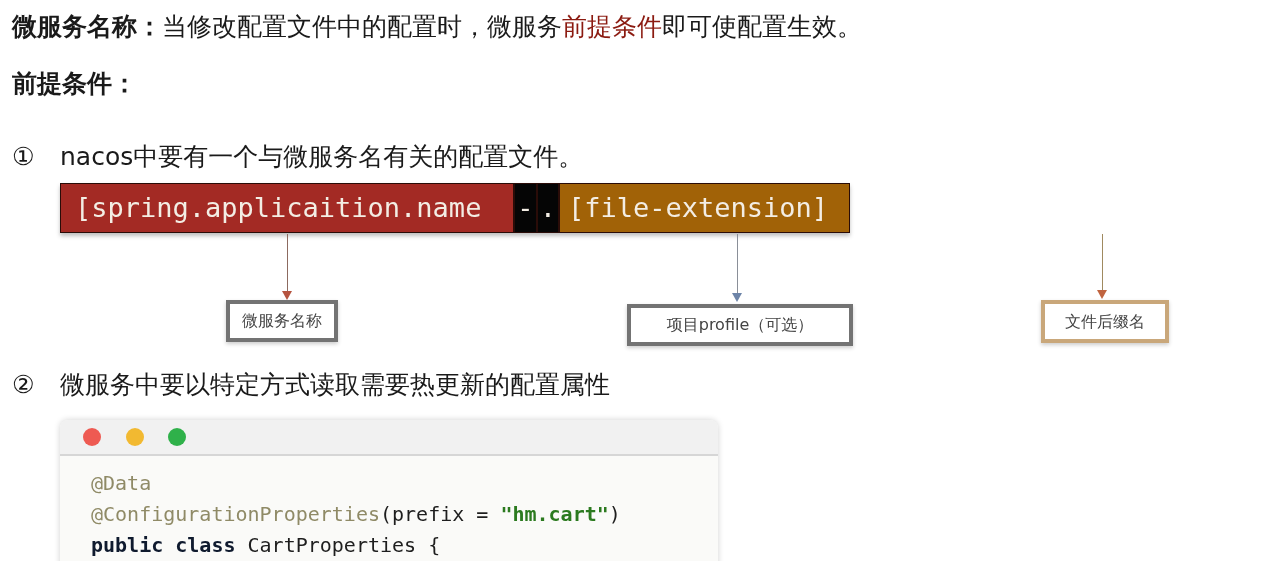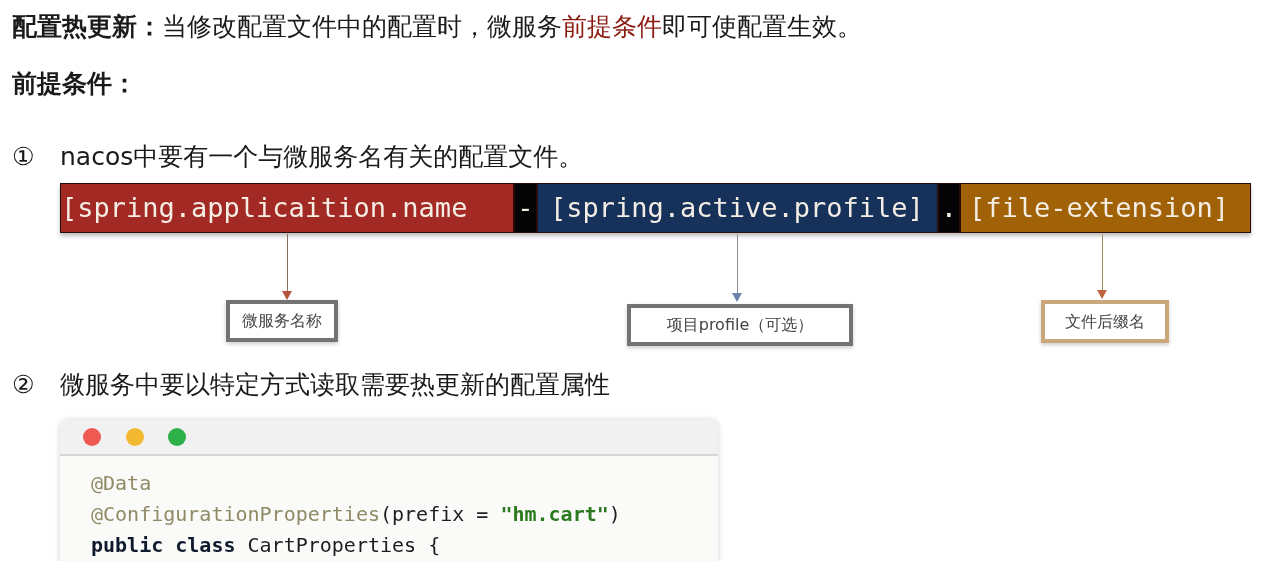--- a/index.html
+++ b/index.html
@@ -35,33 +35,32 @@
   .code { position: absolute; left: 31px; top: 48px; font-family: "DejaVu Sans Mono", "Liberation Mono", monospace;
           font-size: 20px; line-height: 31px; white-space: pre; color: #1e1e1e; }
   .anno { color: #8f8a66; }
   .kw { font-weight: bold; color: #0f1a2e; }
   .str { font-weight: bold; color: #2b7a1f; }
 </style>
 </head>
 <body>
 
 <div class="line" style="top:10px;">
-  <span class="bold">配置热更新：</span><span>当修改配置文件中的配置时，微服务</span><span class="red-text">前提条件</span><span>即可使配置生效。</span>
+  <span class="bold">微服务名称：</span><span>当修改配置文件中的配置时，微服务</span><span class="red-text">前提条件</span><span>即可使配置生效。</span>
 </div>
 
 <div class="line bold" style="top:67px;">前提条件：</div>
 
 <div class="line" style="top:128px;margin-top:12px;">
   <span class="num">①</span><span>nacos中要有一个与微服务名有关的配置文件。</span>
 </div>
 
 <div class="bar" style="left:60px;">
-  <div class="seg red" style="width:454px;">[spring.applicaition.name</div>
+  <div class="seg red" style="width:454px;padding-left:14px;">[spring.applicaition.name</div>
   <div class="seg sep" style="width:23px;">-</div>
-  <div class="seg blue" style="width:401px;padding-left:12px;">[spring.active.profile]</div>
   <div class="seg sep" style="width:22px;">.</div>
   <div class="seg brown" style="width:291px;padding-left:8px;">[file-extension]</div>
 </div>
 
 <div class="conn" style="left:287px;top:234px;height:58px;background:#8c6a60;"></div>
 <div class="arrow" style="left:282px;top:291px;border-top-color:#b5533f;"></div>
 <div class="conn" style="left:737px;top:234px;height:59px;background:#8a8f98;"></div>
 <div class="arrow" style="left:732px;top:293px;border-top-color:#6d84a8;"></div>
 <div class="conn" style="left:1102px;top:234px;height:56px;background:#a08a60;"></div>
 <div class="arrow" style="left:1097px;top:290px;border-top-color:#c0643f;"></div>

